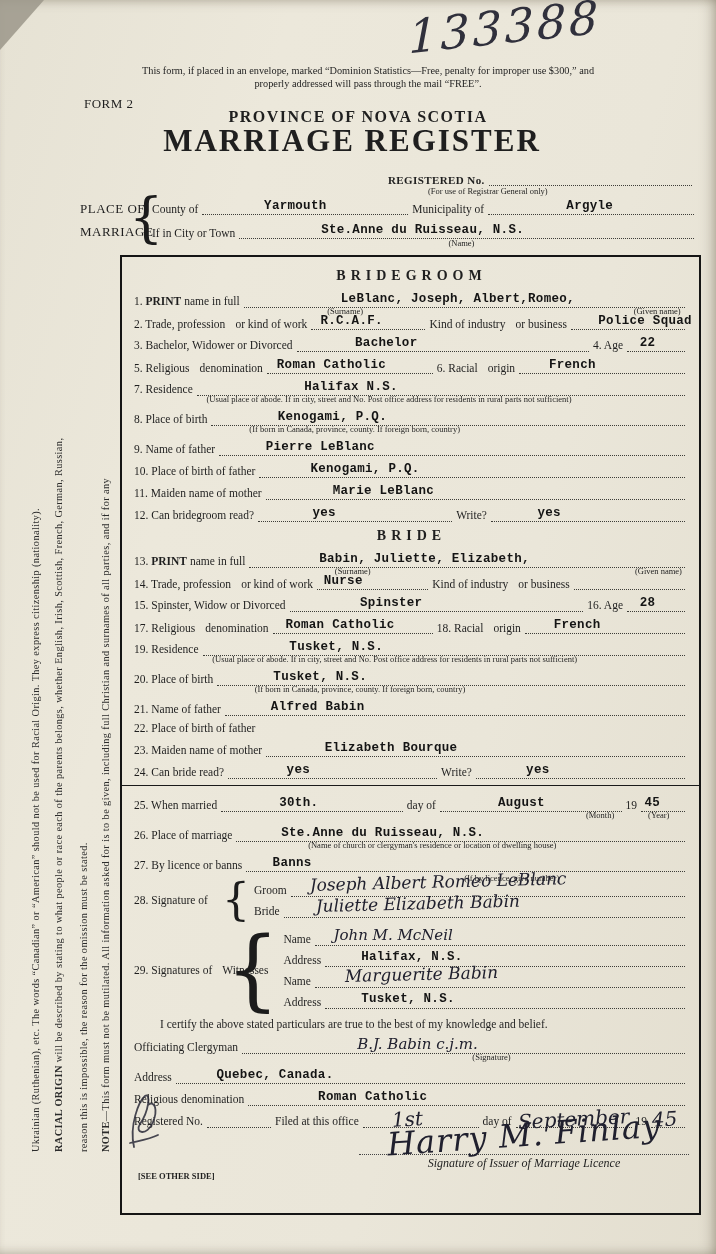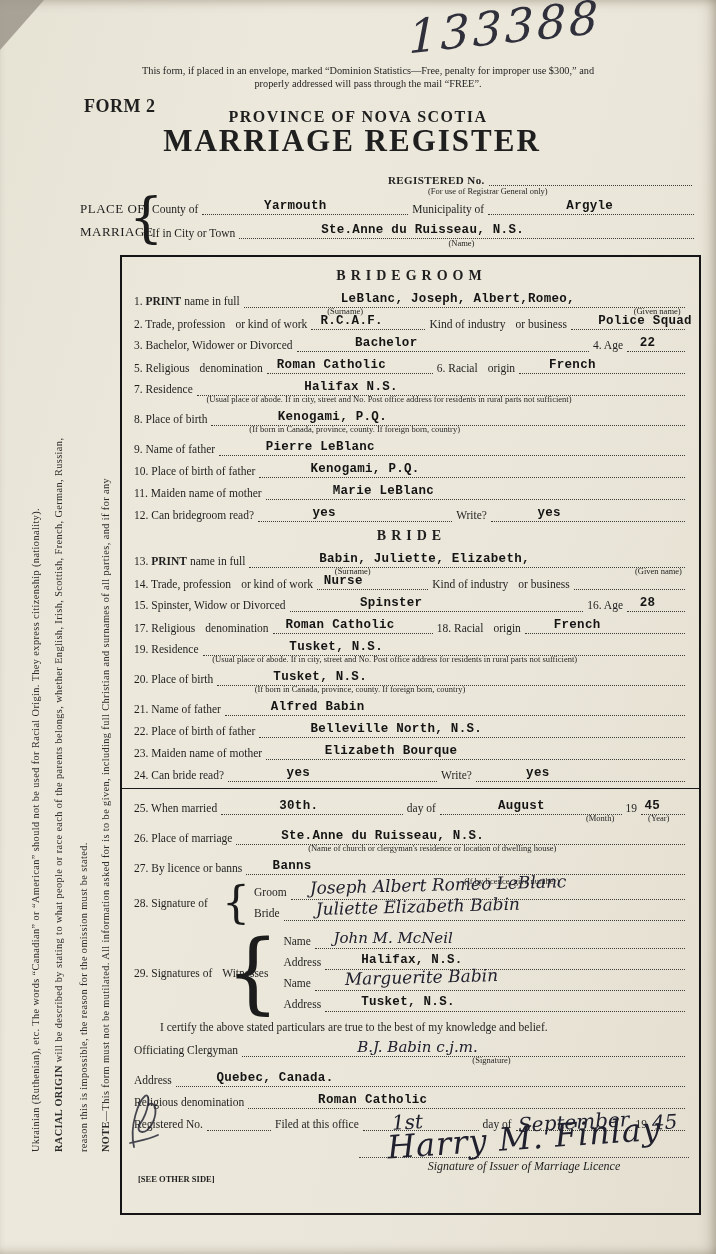--- a/index.html
+++ b/index.html
@@ -10,21 +10,21 @@
   .b{font-weight:700;}
   .corner-fold{position:absolute;left:0;top:0;width:44px;height:50px;
     background:#9b968a;clip-path:polygon(0 0,100% 0,0 100%);opacity:.85;}
   
   .script{font-family:"DejaVu Serif",serif;font-style:italic;color:#20202e;}
   .type{font-family:"Liberation Mono","DejaVu Sans Mono",monospace;font-weight:700;font-size:12.5px;letter-spacing:.3px;color:#141414;}
   .serial{position:absolute;left:408px;top:0;font-size:46px;letter-spacing:3px;
     transform:rotate(-6deg) skewX(-6deg);color:#30303c;}
   
   .notice{position:absolute;left:98px;top:64px;width:540px;text-align:center;font-size:10.3px;line-height:1.3;}
-  .form-no{position:absolute;left:84px;top:96px;font-size:18px;font-weight:700;letter-spacing:.5px;}
+  .form-no{position:absolute;left:84px;top:96px;font-size:13px;font-weight:400;letter-spacing:.5px;}
   .province{position:absolute;left:0;right:0;top:108px;text-align:center;font-size:16px;letter-spacing:1.5px;font-weight:bold;}
   .title{position:absolute;left:0;right:12px;top:123px;text-align:center;font-size:31px;font-weight:700;letter-spacing:2px;}
   .reg-row{position:absolute;left:388px;top:170px;width:308px;display:flex;align-items:flex-end;font-size:11px;}
   .reg-lbl{white-space:nowrap;letter-spacing:.4px;}
   .reg-note{position:absolute;left:428px;top:186px;font-size:8.5px;}
   .place-lbl{position:absolute;left:80px;font-weight:400;font-size:13px;letter-spacing:.5px;}
   .brace{font-family:"DejaVu Serif",serif;line-height:1;color:#1c1c1c;}
   .brace::before{content:"{";}
   .place-brace{position:absolute;left:129px;top:191px;font-size:54px;}
   .hrow{position:absolute;left:152px;width:546px;display:flex;align-items:flex-end;font-size:11.5px;}
@@ -299,23 +299,20 @@
 
     <div class="r">
       <span class="lbl">21. Name of father</span>
       <span class="fill">
         <span class="val type" style="left:10%">Alfred Babin</span>
       </span>
     </div>
 
     <div class="r">
       <span class="lbl">22. Place of birth of father</span>
-      <span class="fill">
-        <span class="val type" style="left:12%">Belleville North, N.S.</span>
-      </span>
     </div>
 
     <div class="r">
       <span class="lbl">23. Maiden name of mother</span>
       <span class="fill">
         <span class="val type" style="left:14%">Elizabeth Bourque</span>
       </span>
     </div>
 
     <div class="r">

